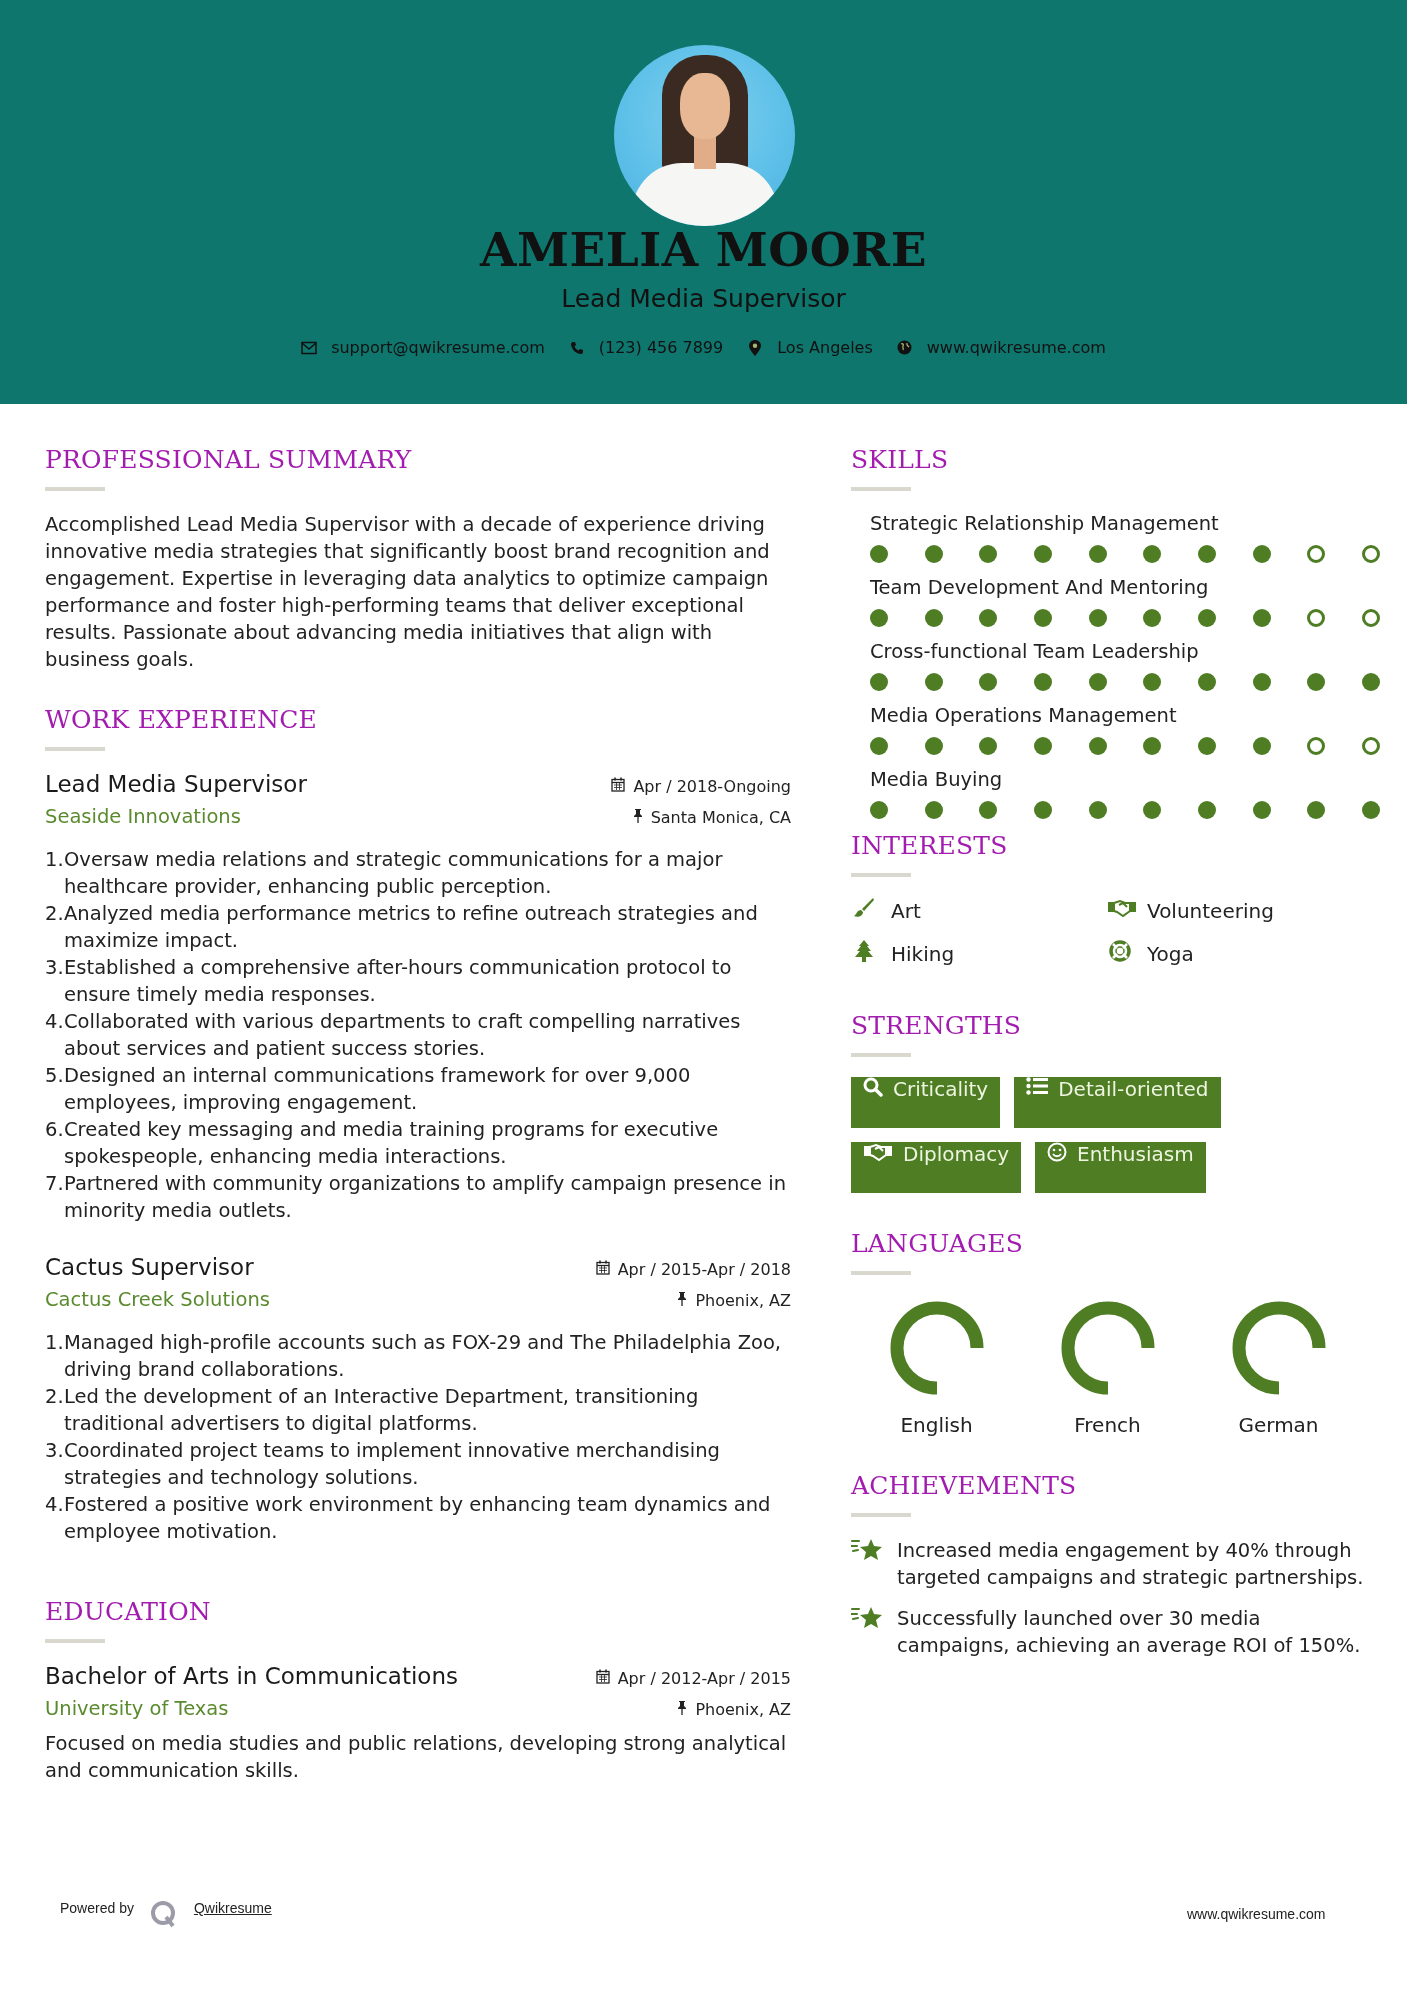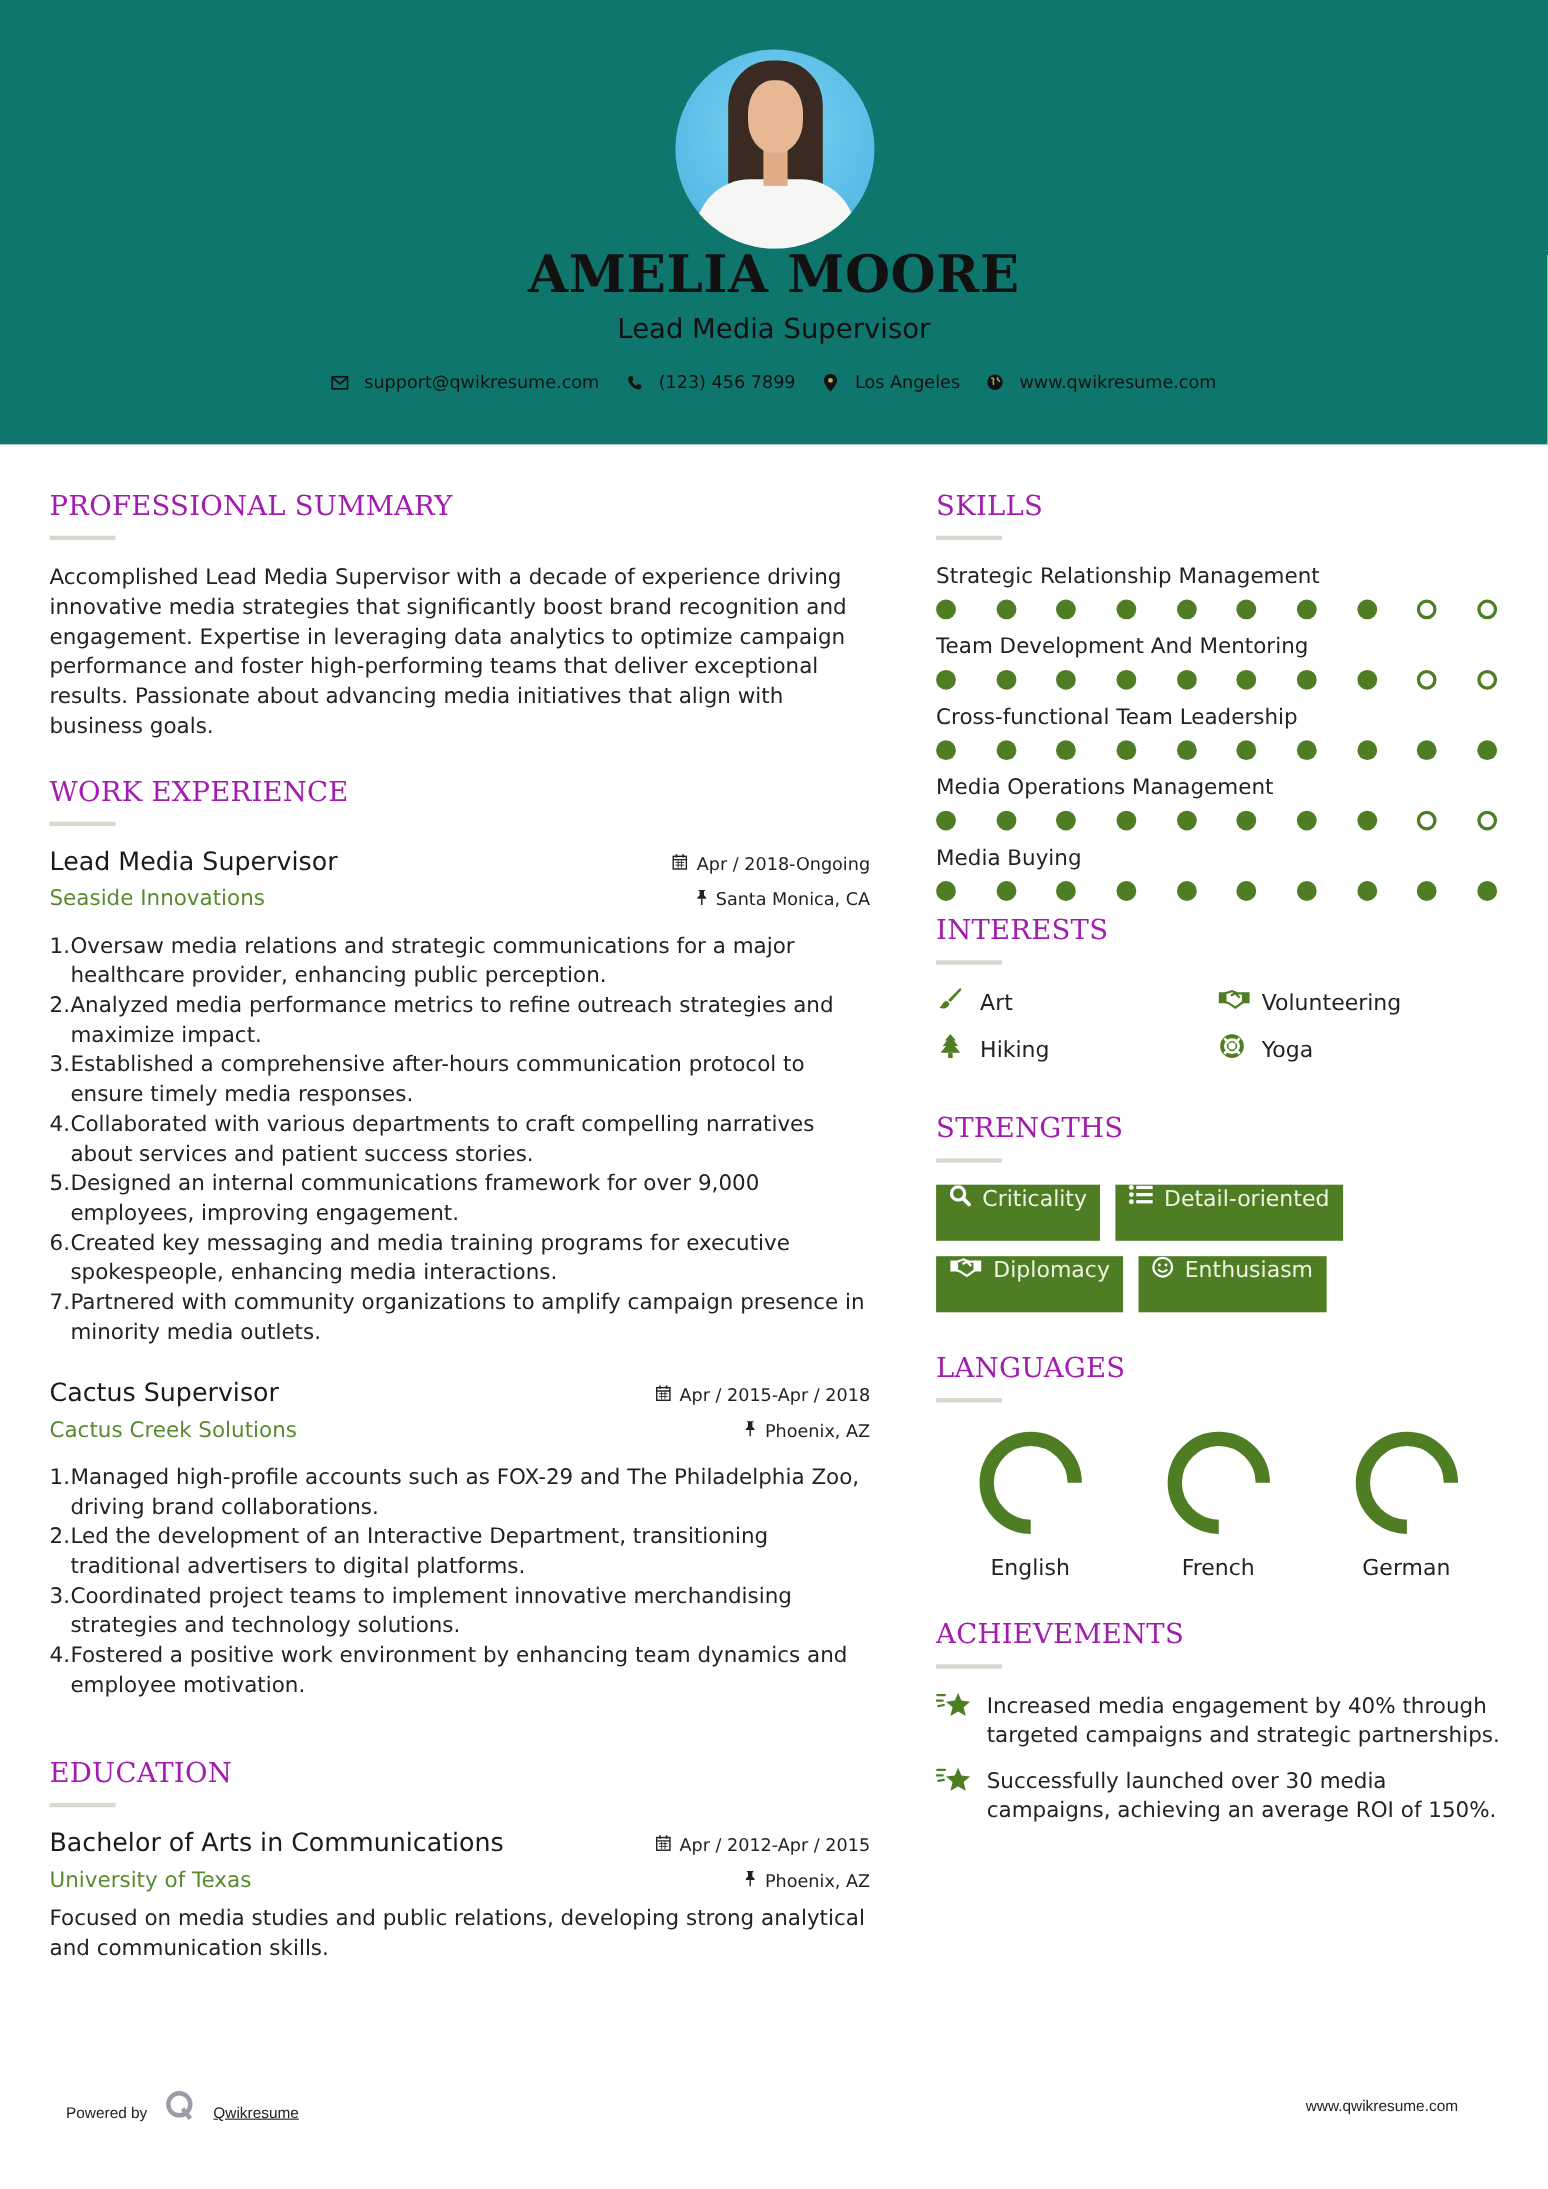--- a/index.html
+++ b/index.html
@@ -31,21 +31,21 @@
   .job { margin-top: 6px; }
   .job-row { display: flex; justify-content: space-between; align-items: baseline; }
   .job-title { font-size: 23px; color: #1a1a1a; }
   .job-date, .job-loc { font-size: 16px; color: #222; display: flex; align-items: center; }
   .job-date .ic, .job-loc .ic { margin-right: 8px; font-size: 14px; }
   .company { font-size: 19.5px; color: #5a8a2e; margin-top: 8px; }
   .bullets { margin-top: 18px; font-size: 19.5px; line-height: 27px; color: #222; }
   .bullets li { list-style: none; display: flex; }
   .bullets .num { width: 19px; flex: 0 0 19px; }
 
-  .skill { margin-bottom: 10px; }
+  .skill { margin-bottom: 10px; margin-left: 19px; }
   .skill-name { font-size: 19.5px; color: #222; line-height: 26px; }
   .dots { display: flex; justify-content: space-between; width: 510px; margin-top: 8px; margin-bottom: 12px; }
   .dot { width: 18px; height: 18px; border-radius: 50%; background: #4e7d24; }
   .dot.empty { background: #fff; border: 3px solid #4e7d24; }
 
   .interests { display: grid; grid-template-columns: 256px 256px; row-gap: 16px; }
   .interest { display: flex; align-items: center; font-size: 20px; color: #222; }
   .interest .ic { width: 26px; margin-right: 14px; color: #4e7d24; font-size: 20px; text-align: center; }
 
   .strengths { display: flex; flex-wrap: wrap; gap: 14px 14px; width: 500px; }
@@ -54,21 +54,21 @@
 
   .langs { display: flex; }
   .lang { width: 171px; display: flex; flex-direction: column; align-items: center; }
   .lang svg { margin-left: 6px; }
   .lang-name { font-size: 20px; color: #222; margin-top: 18px; width: 120px; text-align: center; }
 
   .ach { display: flex; margin-bottom: 14px; }
   .ach .ic { width: 34px; flex: 0 0 34px; margin-right: 12px; color: #4e7d24; font-size: 22px; }
   .ach-text { font-size: 19.5px; line-height: 27px; color: #222; }
 
-  .footer-left { position: absolute; left: 60px; top: 1900px; display: flex; align-items: flex-end; font-family: "Liberation Sans", sans-serif; font-size: 14px; color: #222; }
+  .footer-left { position: absolute; left: 60px; top: 1900px; display: flex; align-items: flex-start; font-family: "Liberation Sans", sans-serif; font-size: 14px; color: #222; }
   .footer-left .q { width: 28px; height: 28px; margin: 0 16px 0 16px; }
   .footer-left .link { text-decoration: underline; }
   .footer-right { position: absolute; left: 1187px; top: 1906px; font-family: "Liberation Sans", sans-serif; font-size: 14px; color: #222; }
 </style>
 </head>
 <body>
 
 <div class="header">
   <div class="photo">
     <div class="hair"></div>

